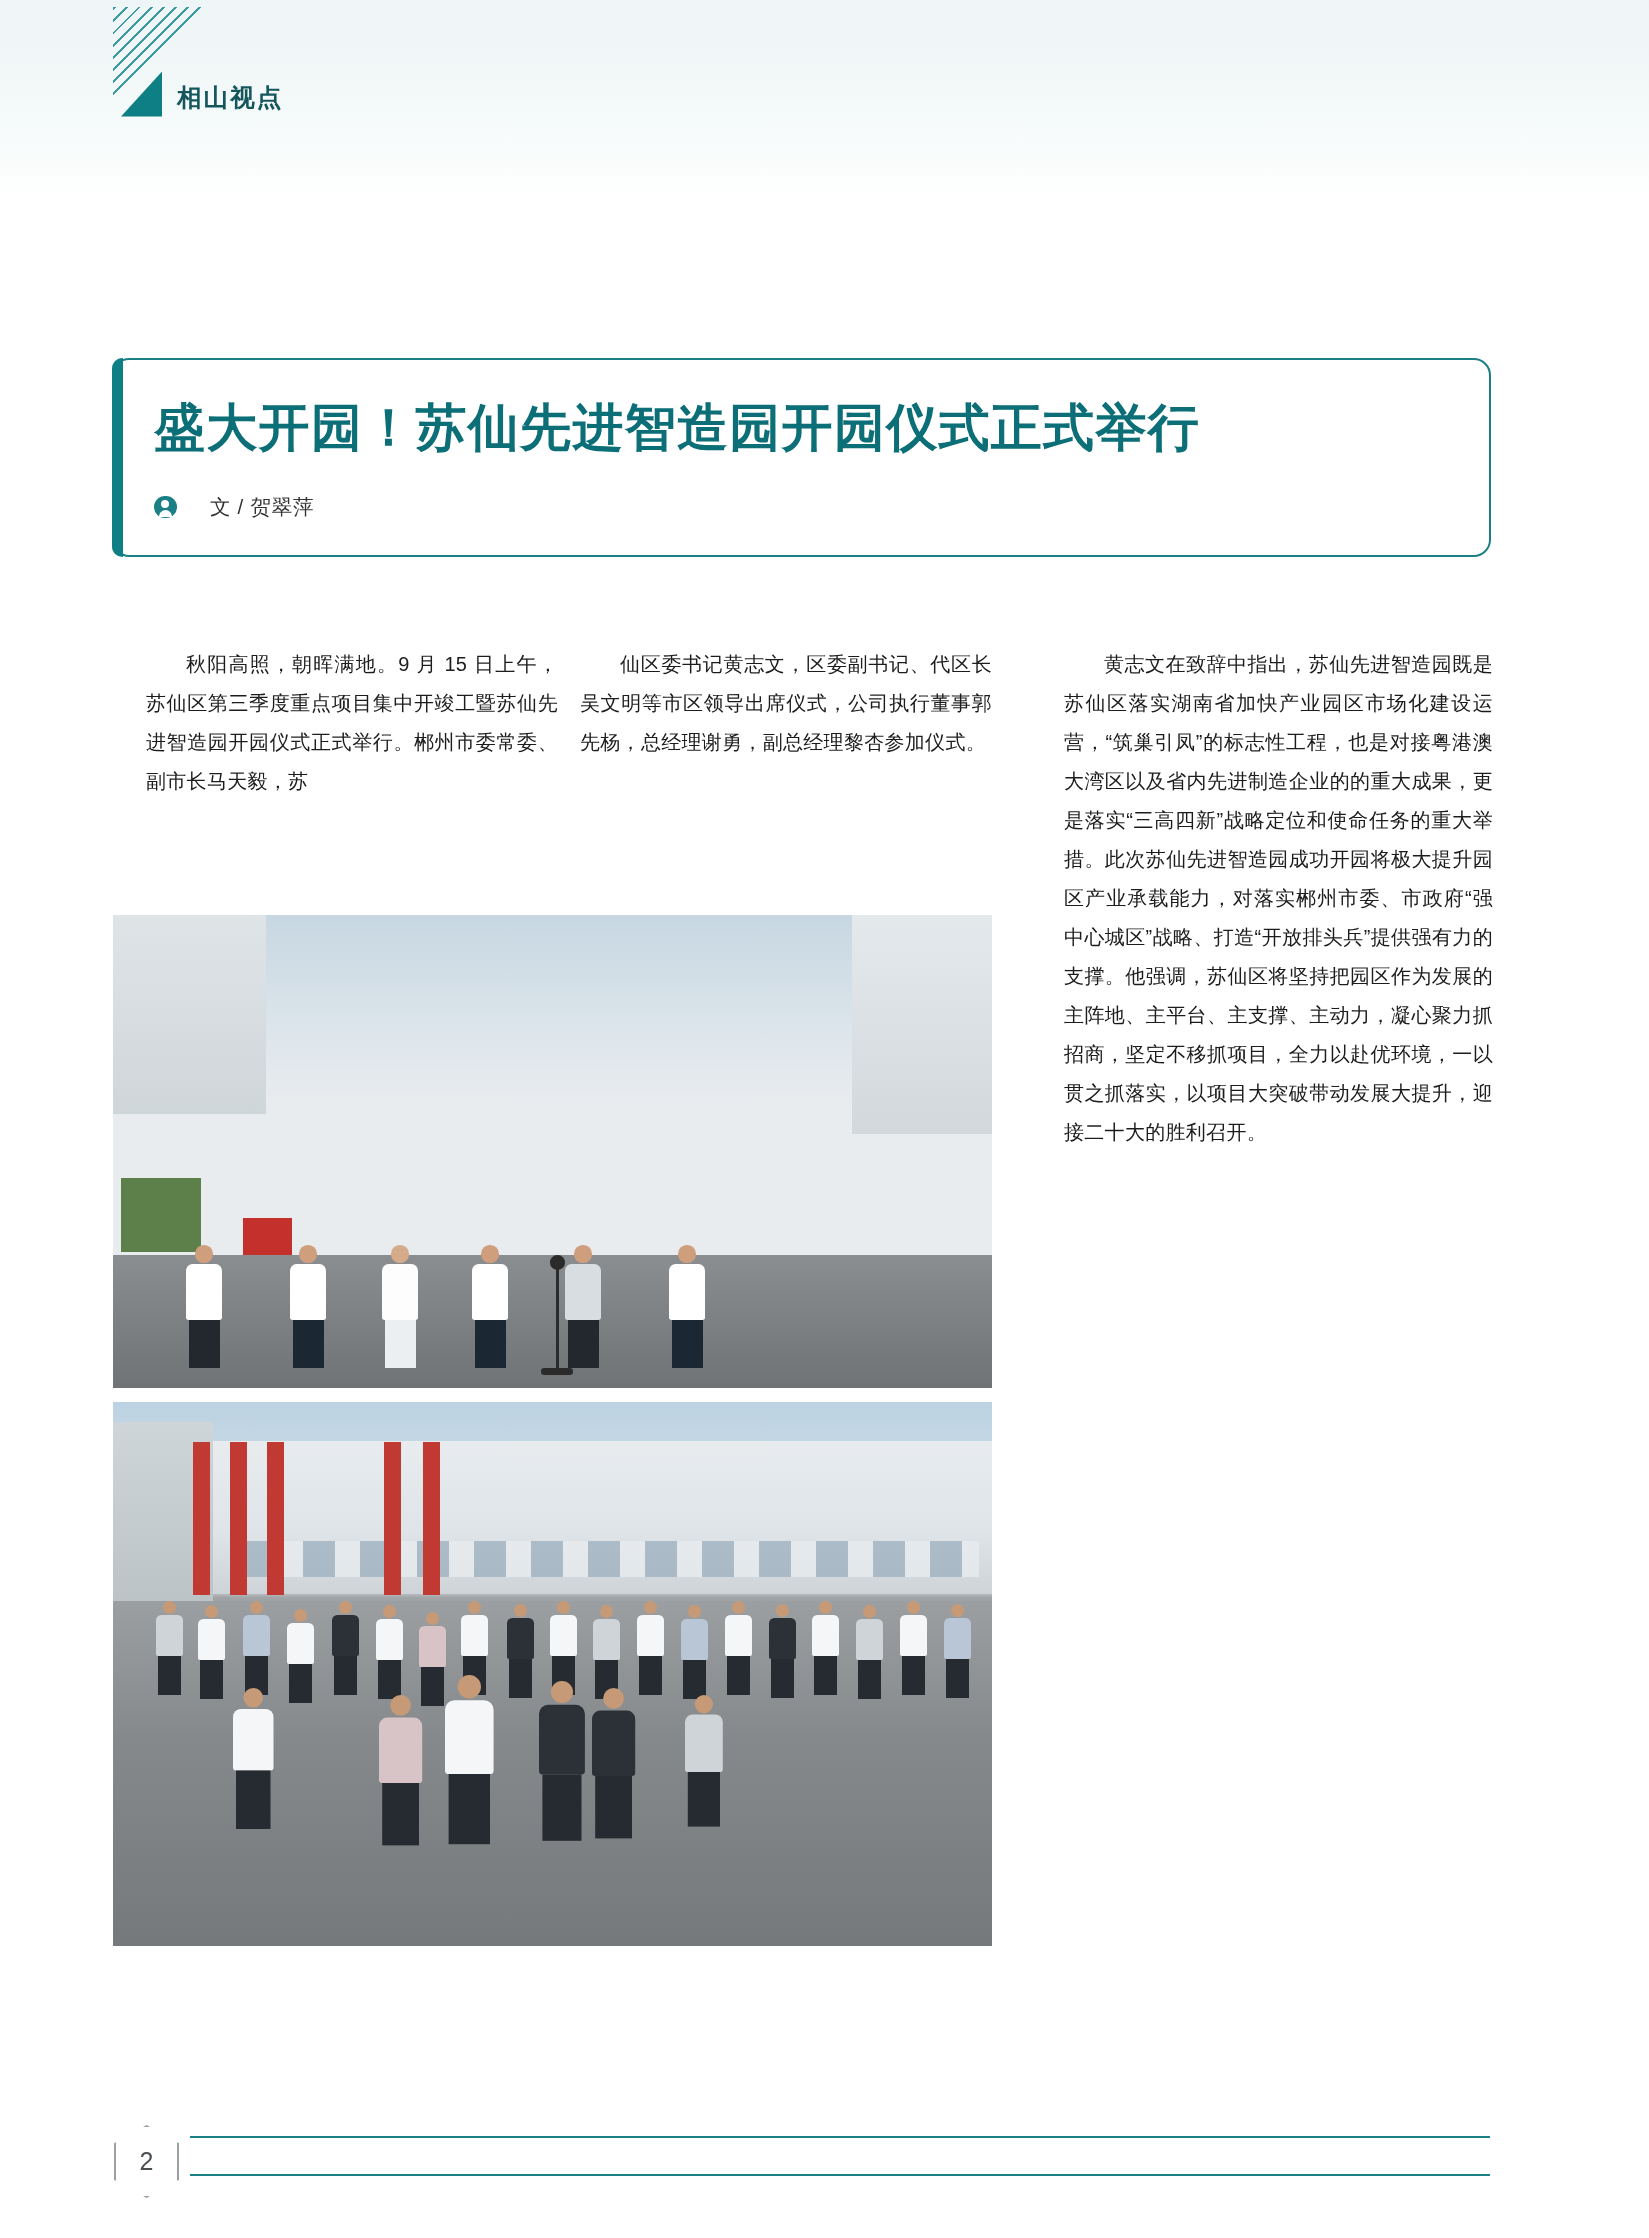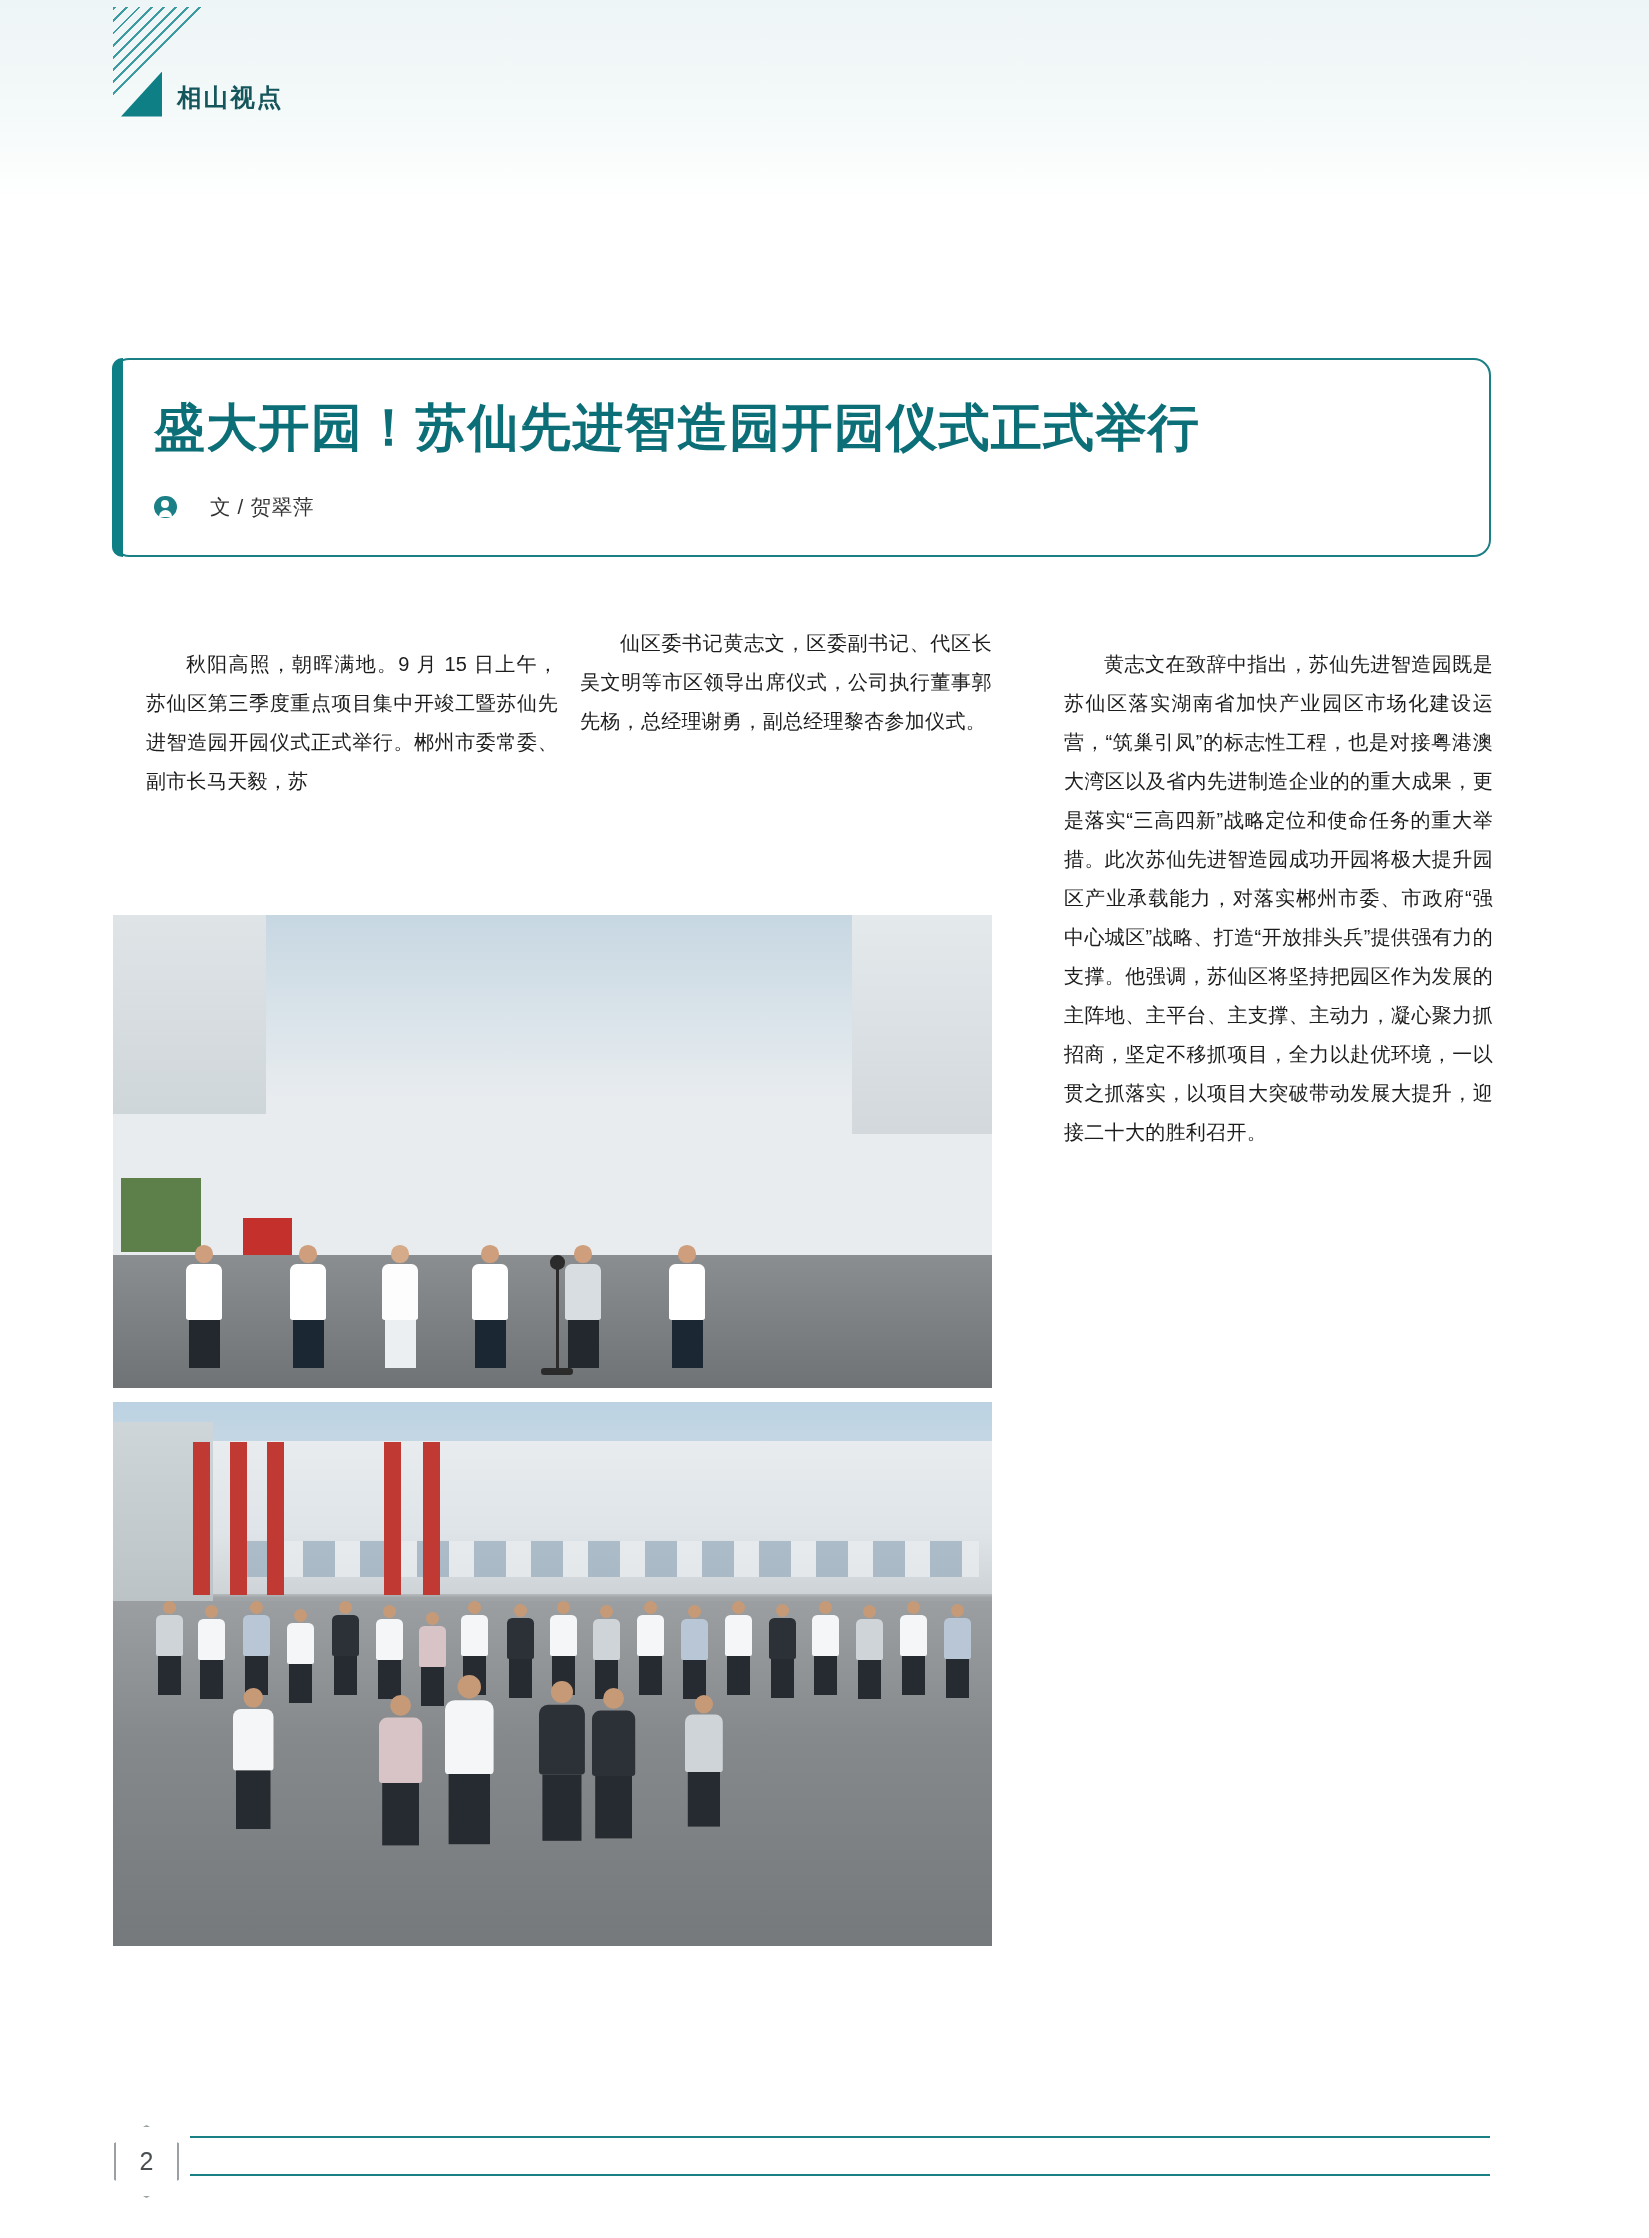--- a/index.html
+++ b/index.html
@@ -152,21 +152,21 @@
   }
   .col p {
     margin: 0 0 0 0;
     text-indent: 2em;
   }
   .col p + p {
     margin-top: 0;
   }
 
   .col1 { left: 113px;  top: 645px;  width: 412px; margin-left: 33px; }
-  .col2 { left: 580px;  top: 624px;  width: 412px; }
+  .col2 { left: 580px;  top: 645px;  width: 412px; }
   .col3 { left: 1064px; top: 645px;  width: 429px; }
 
   
   .photo {
     position: absolute;
     overflow: hidden;
     background: #c9d3d8;
   }
   .photo1 {
     left: 113px;

